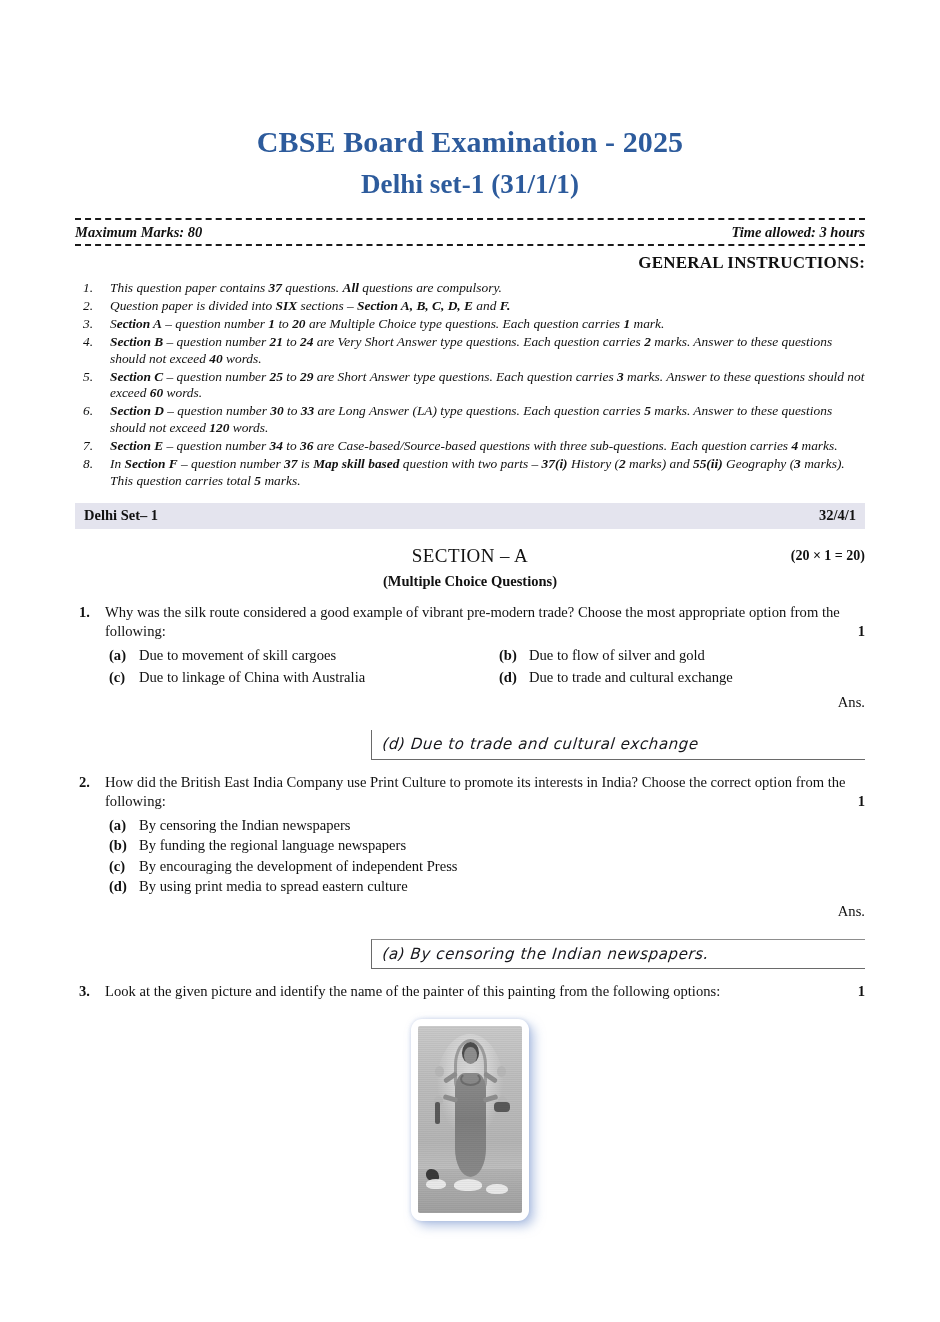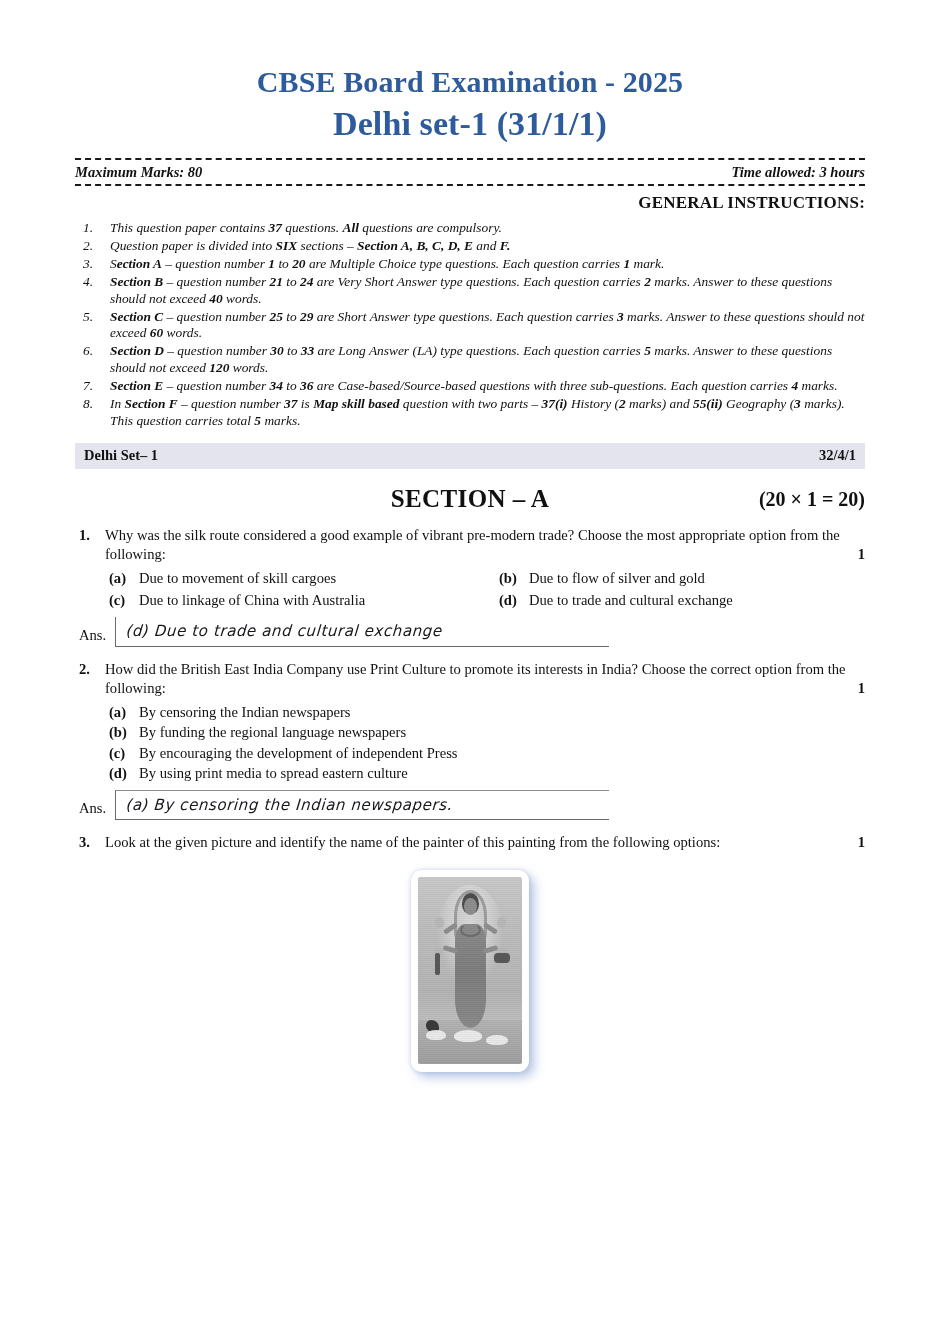--- a/index.html
+++ b/index.html
@@ -18,30 +18,30 @@
 
   .page {
     position: absolute;
     left: 0; top: 0;
     width: 940px; height: 1322px;
     padding: 0 75px;
   }
 
   
   .doc-header {
-    padding-top: 60px;
+    padding-top: 120px;
     text-align: center;
     color: #2d5b9c;
     font-weight: bold;
     letter-spacing: .1px;
   }
   .doc-header .line-1 { font-size: 30px; line-height: 43px; }
   .doc-header .line-2 { font-size: 27px; line-height: 42px; }
   .doc-header .line-3 { font-size: 27px; line-height: 42px; }
-  .doc-header .line-4 { font-size: 34px; line-height: 42px; }
+  .doc-header .line-4 { font-size: 27px; line-height: 42px; }
 
   
   .rule-dashed {
     border-top: 2px dashed #1a1a1a;
     height: 0;
     margin: 0;
   }
   .rule-dashed.top { margin-top: 13px; }
   .marks-row {
     display: flex;
@@ -93,30 +93,30 @@
     padding: 4px 9px 5px 9px;
   }
 
   
   .section-row {
     position: relative;
     margin-top: 16px;
     text-align: center;
   }
   .section-title {
-    font-weight: bold;
-    font-size: 25px;
+    font-weight: normal;
+    font-size: 19px;
     letter-spacing: .4px;
   }
   .section-marks {
     position: absolute;
     right: 0;
     top: 3px;
     font-weight: bold;
-    font-size: 20px;
+    font-size: 14px;
     margin-left: 17px;
   }
   .section-sub {
     text-align: center;
     font-weight: bold;
     font-size: 14.5px;
     margin-top: 6px;
   }
 
   
@@ -164,20 +164,21 @@
     font-weight: bold;
   }
   .opt-text { flex: 1 1 auto; }
 
   
   .ans-row {
     display: flex;
     align-items: flex-end;
     margin-top: 6px;
     padding-left: 4px;
+    flex-direction: column;
   }
   .ans-label {
     font-size: 14.6px;
     font-weight: normal;
     flex: 0 0 36px;
     padding-bottom: 3px;
   }
   .ans-field {
     position: relative;
     width: 494px;
@@ -348,20 +349,21 @@
 
   <div class="setbar">
     <span>Delhi Set– 1</span>
     <span>32/4/1</span>
   </div>
 
   <div class="section-row">
     <span class="section-title">SECTION – A</span>
     <span class="section-marks">(20 × 1 = 20)</span>
   </div>
+  <div class="section-sub">(Multiple Choice Questions)</div>
 
   <div id="questions">
       <div class="q-block">
         <div class="q-head">
           <div class="q-num">1.</div>
           <div class="q-stem">Why was the silk route considered a good example of vibrant pre-modern trade? Choose the most appropriate option from the following:<span class="q-marks" style="bottom: 0px;">1</span></div>
         </div>
         <div class="opts two-col">
           <div class="opt">
             <span class="opt-key">(a)</span>

